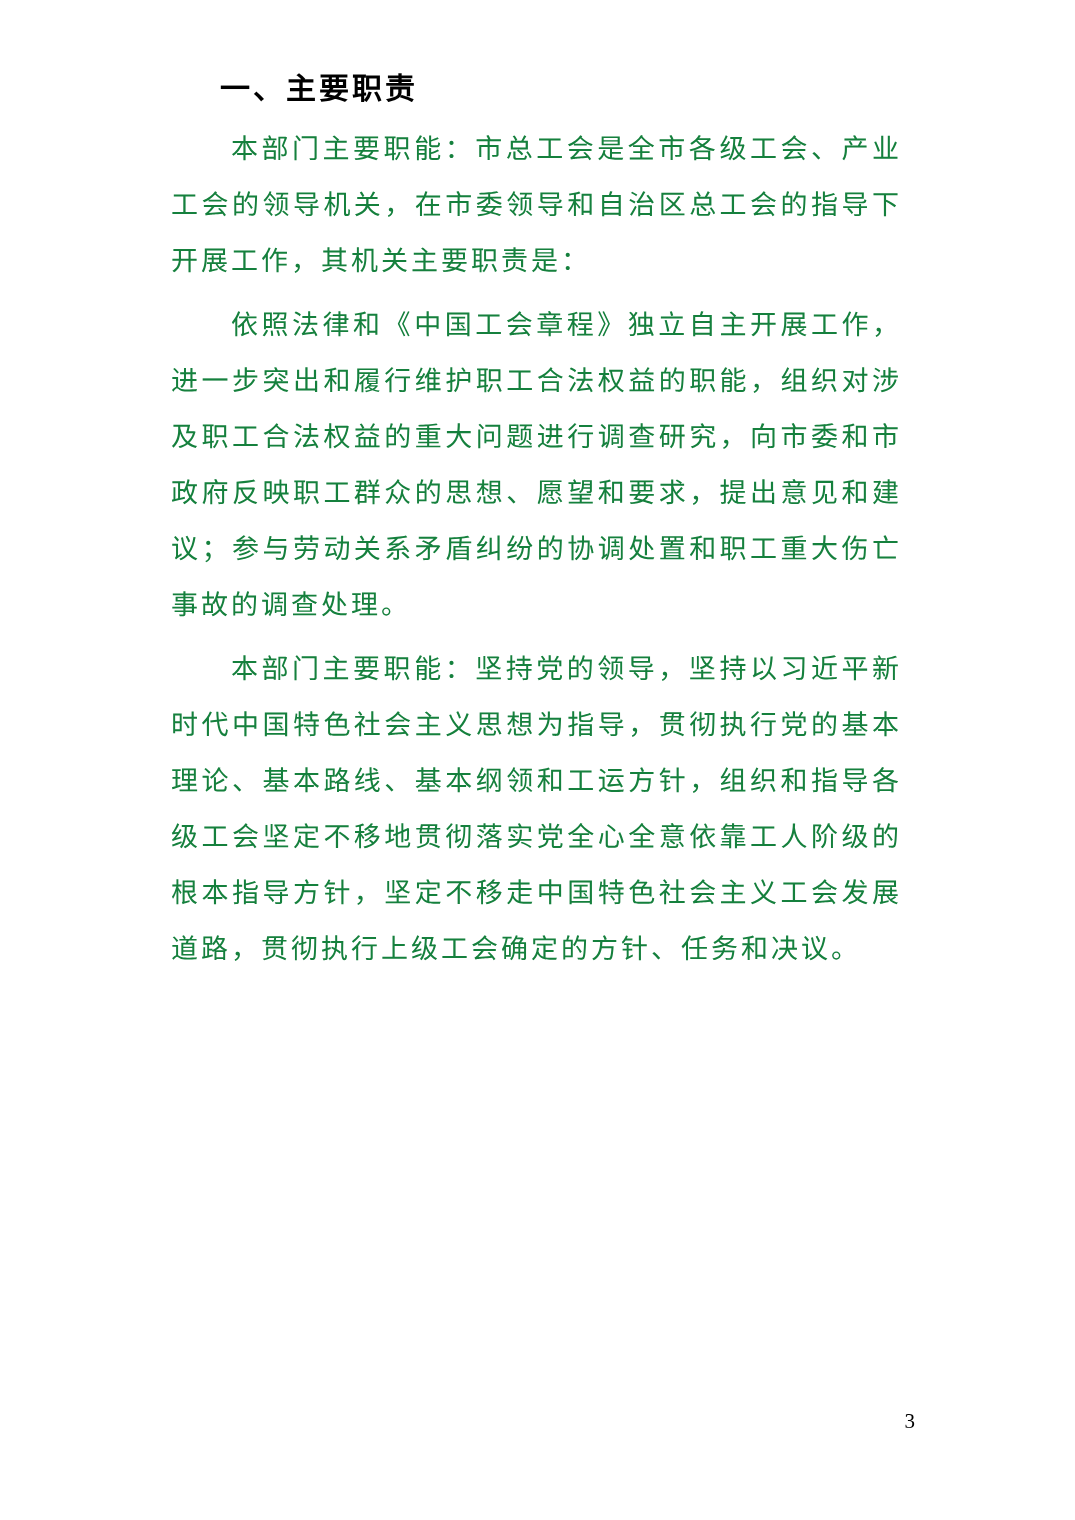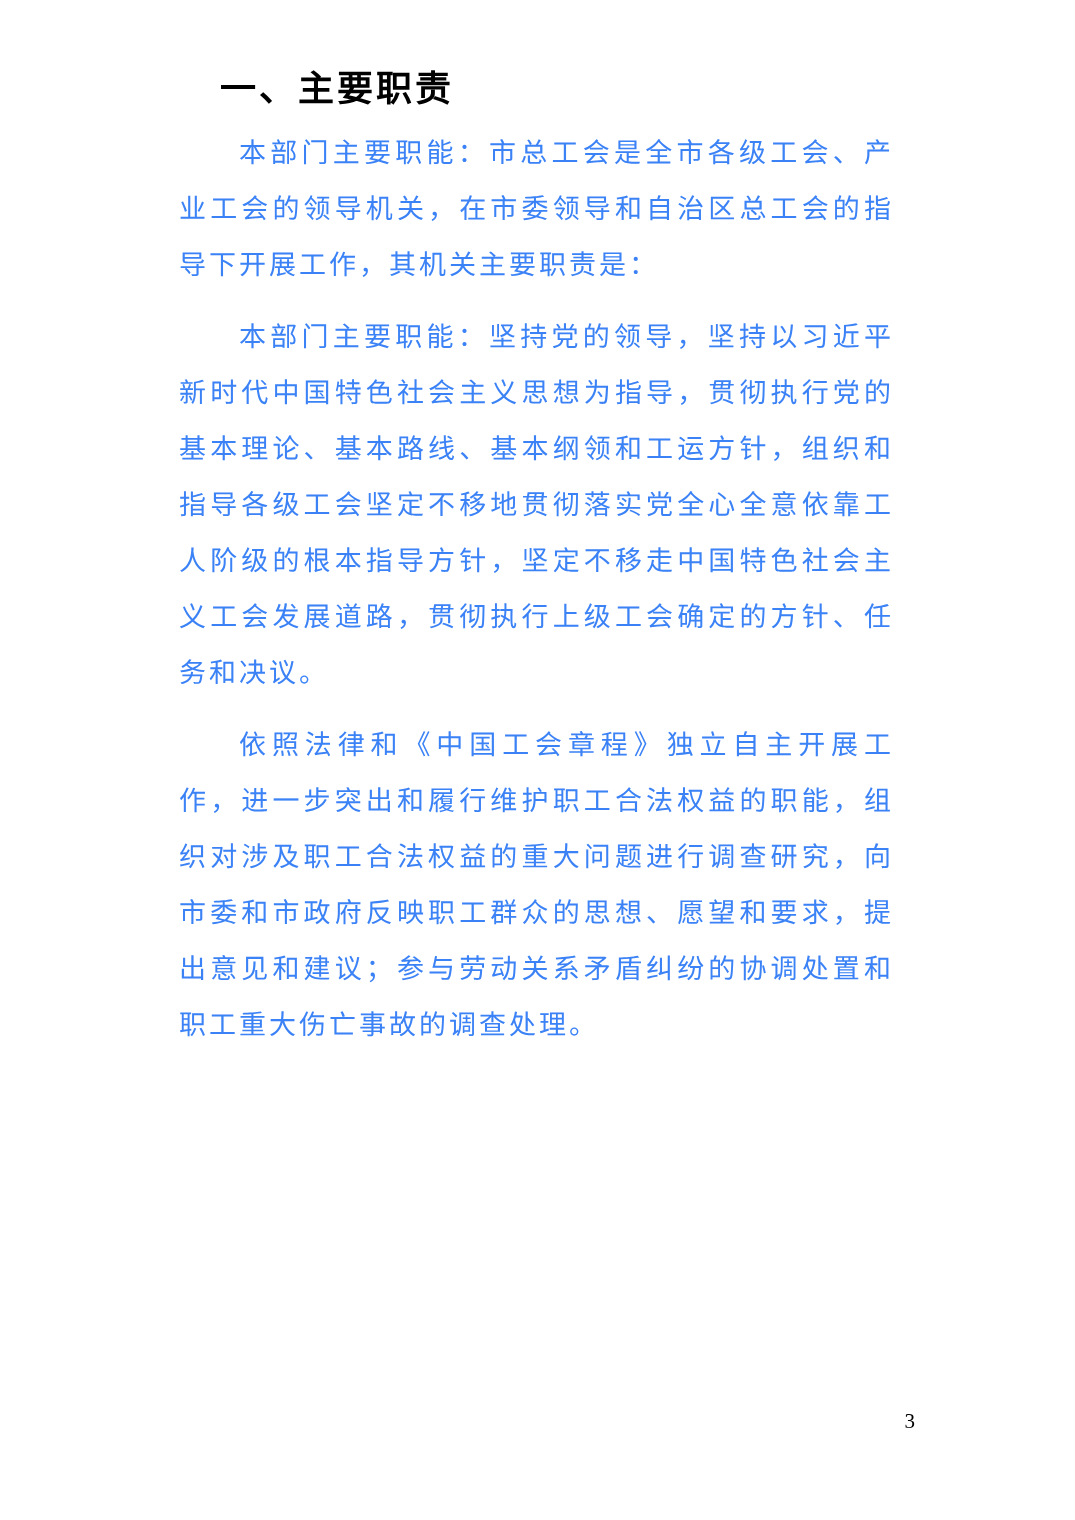--- a/index.html
+++ b/index.html
@@ -29,56 +29,56 @@
     font-weight: bold;
     font-size: 41px;
     line-height: 48px;
     letter-spacing: 4px;
     white-space: nowrap;
   }
   .section-heading {
     margin: 69px 0 0 0;
     font-family: "Liberation Sans", "DejaVu Sans", sans-serif;
     font-weight: bold;
-    font-size: 36px;
+    font-size: 30px;
     line-height: 40px;
     letter-spacing: 3px;
     text-indent: 57px;
   }
   .body-text {
     margin-top: 12px;
     font-family: "Liberation Serif", "DejaVu Serif", serif;
     font-weight: 300;
   }
   .body-text p {
-    margin: 16px;
+    margin: 8px;
     font-size: 27px;
     line-height: 56px;
     letter-spacing: 3px;
     text-align: justify;
     text-justify: inter-character;
     text-indent: 60px;
-    color: #3b82f6;
+    color: #15803d;
   }
   .page-number {
     position: absolute;
     top: 1408px;
     right: 160px;
     font-family: "Liberation Serif", "DejaVu Serif", serif;
     font-size: 21px;
     line-height: 26px;
     color: #000000;
   }
 </style>
 </head>
 <body>
 
 <div class="page">
   <div class="content">
     <h2 class="section-heading">一、主要职责</h2>
     <div class="body-text">
       <p>本部门主要职能：市总工会是全市各级工会、产业工会的领导机关，在市委领导和自治区总工会的指导下开展工作，其机关主要职责是：</p>
+      <p>依照法律和《中国工会章程》独立自主开展工作，进一步突出和履行维护职工合法权益的职能，组织对涉及职工合法权益的重大问题进行调查研究，向市委和市政府反映职工群众的思想、愿望和要求，提出意见和建议；参与劳动关系矛盾纠纷的协调处置和职工重大伤亡事故的调查处理。</p>
       <p>本部门主要职能：坚持党的领导，坚持以习近平新时代中国特色社会主义思想为指导，贯彻执行党的基本理论、基本路线、基本纲领和工运方针，组织和指导各级工会坚定不移地贯彻落实党全心全意依靠工人阶级的根本指导方针，坚定不移走中国特色社会主义工会发展道路，贯彻执行上级工会确定的方针、任务和决议。</p>
-      <p>依照法律和《中国工会章程》独立自主开展工作，进一步突出和履行维护职工合法权益的职能，组织对涉及职工合法权益的重大问题进行调查研究，向市委和市政府反映职工群众的思想、愿望和要求，提出意见和建议；参与劳动关系矛盾纠纷的协调处置和职工重大伤亡事故的调查处理。</p>
     </div>
   </div>
   <div class="page-number">3</div>
 </div>
 
 </body></html>

